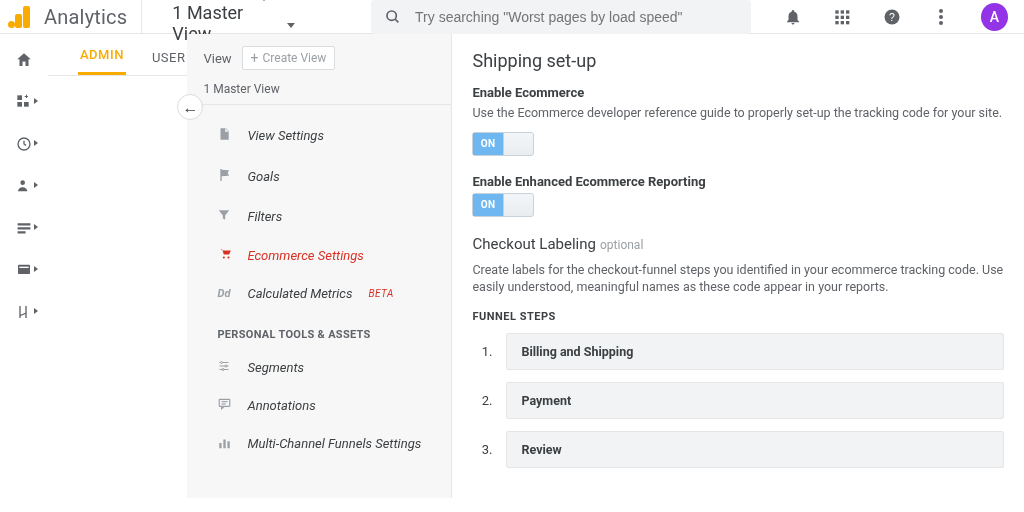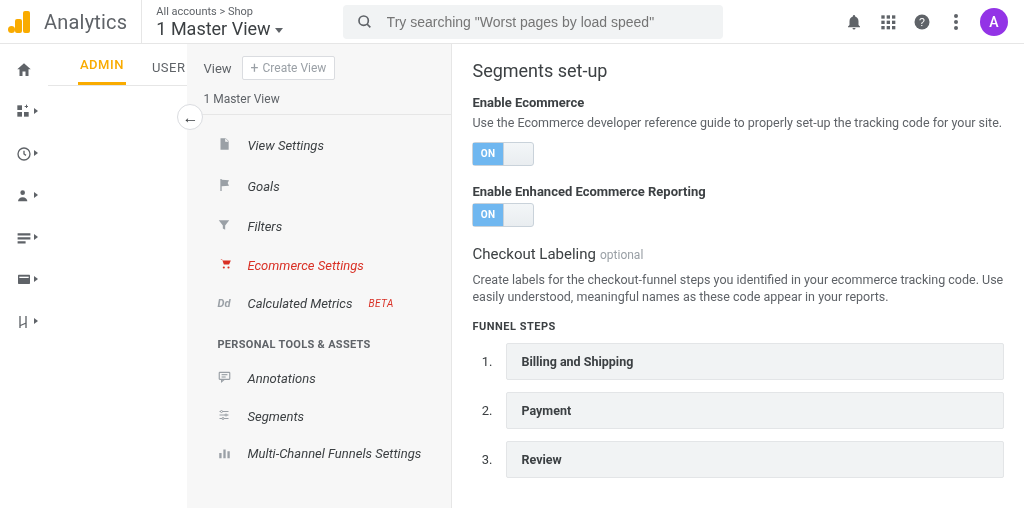--- a/index.html
+++ b/index.html
@@ -1,19 +1,19 @@
 <!DOCTYPE html>
 <html><head>
 <meta charset="utf-8">
 <style>
 * { box-sizing: border-box; margin: 0; padding: 0; }
 body { font-family: Roboto, "Helvetica Neue", Arial, sans-serif; font-size: 13px; color: #222; background: #fff; width: 1024px; height: 512px; overflow: hidden; }
 
 
-.header { height: 44px; display: flex; align-items: center; border-bottom: 1px solid #e6e6e6; padding: 0 16px 0 8px; gap: 0; }
+.header { height: 34px; display: flex; align-items: center; border-bottom: 1px solid #e6e6e6; padding: 0 16px 0 8px; gap: 16px; }
 .logo-wrap { display: flex; align-items: center; gap: 8px; padding-right: 14px; border-right: 1px solid #e6e6e6; height: 100%;}
 .logo-ga { width: 22px; height: 22px; position: relative; }
 .logo-ga::before { content:""; position:absolute; right:0; bottom:0; width:7px; height:22px; background:#f9ab00; border-radius:2px;}
 .logo-ga::after { content:""; position:absolute; left:7px; bottom:0; width:7px; height:14px; background:#f9ab00; border-radius:2px;}
 .logo-dot { position:absolute; left:0; bottom:0; width:7px; height:7px; background:#f9ab00; border-radius:50%;}
 .brand { font-size: 20px; color: #5f6368; letter-spacing: .2px; padding-left:6px;}
 .account-block { padding-left: 14px; display:flex; flex-direction:column; justify-content:center; }
 .breadcrumb { font-size: 11px; color: #5f6368; }
 .view-selector { font-size: 18px; color:#3c4043; display:flex; align-items:center; gap:4px; cursor:pointer; }
 .caret-down { width:0; height:0; border-left:4px solid transparent; border-right:4px solid transparent; border-top:5px solid #5f6368; margin-top:4px;}
@@ -230,52 +230,52 @@
           </div>
           <div class="mid-item">
             <span class="mico" style="font-size:11px;font-weight:700;color:#9aa0a6">Dd</span>
             <span>Calculated Metrics</span>
             <span class="beta">BETA</span>
           </div>
 
           <div class="mid-section-h">PERSONAL TOOLS &amp; ASSETS</div>
 
           <div class="mid-item">
-            <span class="mico"><svg width="15" height="14" viewBox="0 0 24 24" fill="none" stroke="currentColor" stroke-width="2">
-                  <rect x="3" y="4" width="18" height="12" rx="1"></rect>
-                  <path d="M7 16l0 4 5-4"></path>
-                  <line x1="7" y1="8" x2="17" y2="8"></line>
-                  <line x1="7" y1="12" x2="14" y2="12"></line>
-                </svg></span>
-            <span>Annotations</span>
-          </div>
-          <div class="mid-item">
             <span class="mico"><svg width="14" height="12" viewBox="0 0 24 24" fill="none" stroke="currentColor" stroke-width="2">
                   <line x1="3" y1="5" x2="21" y2="5"></line>
                   <line x1="3" y1="12" x2="21" y2="12"></line>
                   <line x1="3" y1="19" x2="21" y2="19"></line>
                   <circle cx="7" cy="5" r="2" fill="#f7f7f7"></circle>
                   <circle cx="16" cy="12" r="2" fill="#f7f7f7"></circle>
                   <circle cx="10" cy="19" r="2" fill="#f7f7f7"></circle>
                 </svg></span>
             <span>Segments</span>
           </div>
           <div class="mid-item">
+            <span class="mico"><svg width="15" height="14" viewBox="0 0 24 24" fill="none" stroke="currentColor" stroke-width="2">
+                  <rect x="3" y="4" width="18" height="12" rx="1"></rect>
+                  <path d="M7 16l0 4 5-4"></path>
+                  <line x1="7" y1="8" x2="17" y2="8"></line>
+                  <line x1="7" y1="12" x2="14" y2="12"></line>
+                </svg></span>
+            <span>Annotations</span>
+          </div>
+          <div class="mid-item">
             <span class="mico"><svg width="15" height="14" viewBox="0 0 24 24" fill="currentColor">
                   <rect x="3" y="12" width="4" height="9"></rect>
                   <rect x="10" y="6" width="4" height="15"></rect>
                   <rect x="17" y="9" width="4" height="12"></rect>
                 </svg></span>
             <span style="line-height:1.25">Multi-Channel Funnels Settings</span>
           </div>
         </div>
       </div>
 
       <div class="mainpanel">
-        <div class="mp-title">Segments set-up</div>
+        <div class="mp-title">Shipping set-up</div>
 
         <div class="mp-sub">Enable Ecommerce</div>
         <div class="mp-help">Use the Ecommerce developer reference guide to properly set-up the tracking code for your site.</div>
         <div class="toggle">
           <div class="on">ON</div>
             <div class="off"></div>
         </div>
 
         <div class="mp-sub">Enable Enhanced Ecommerce Reporting</div>
         <div class="toggle">

